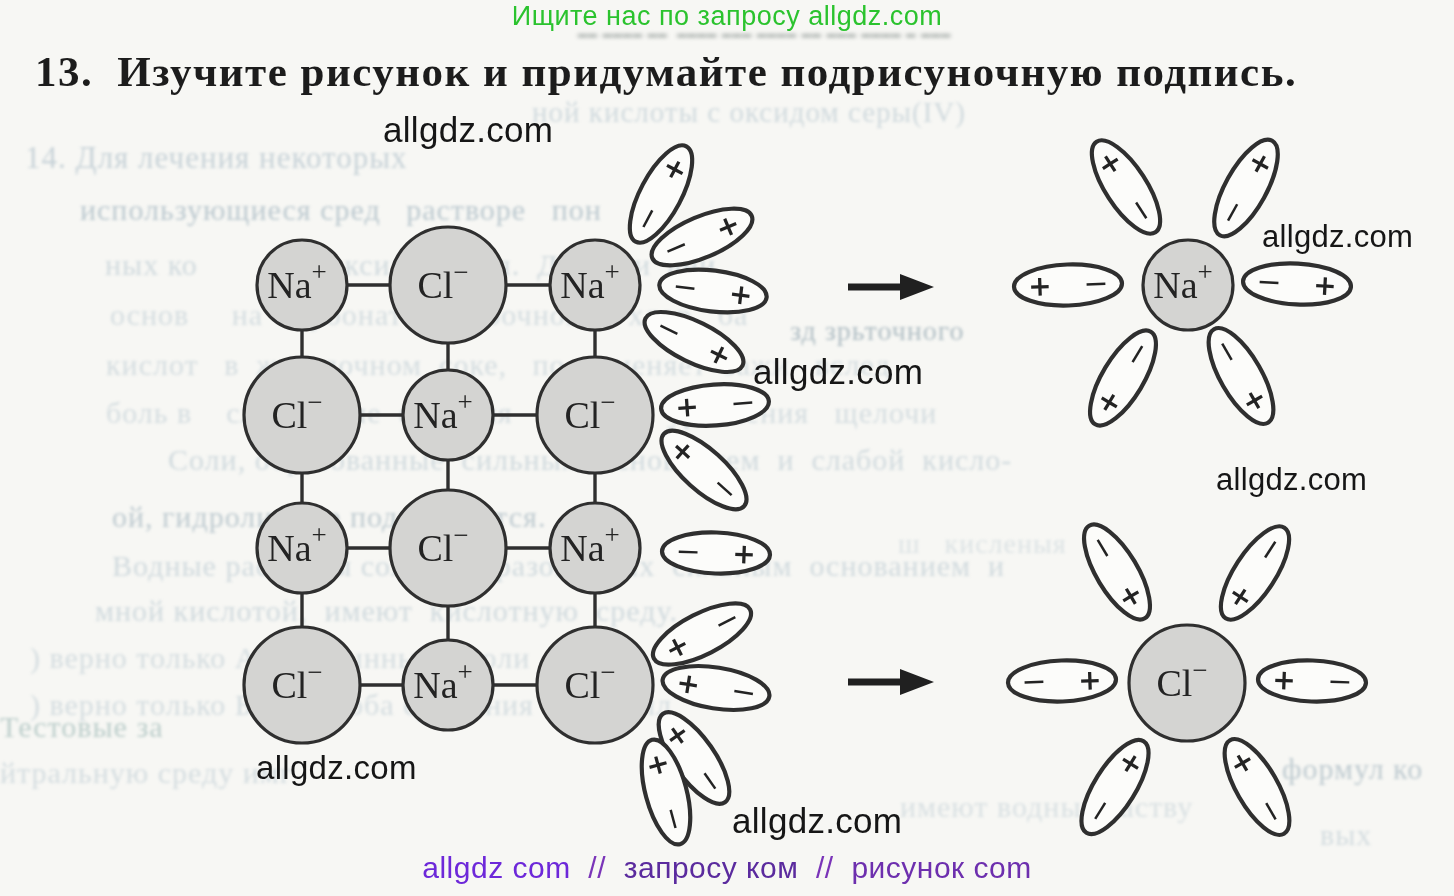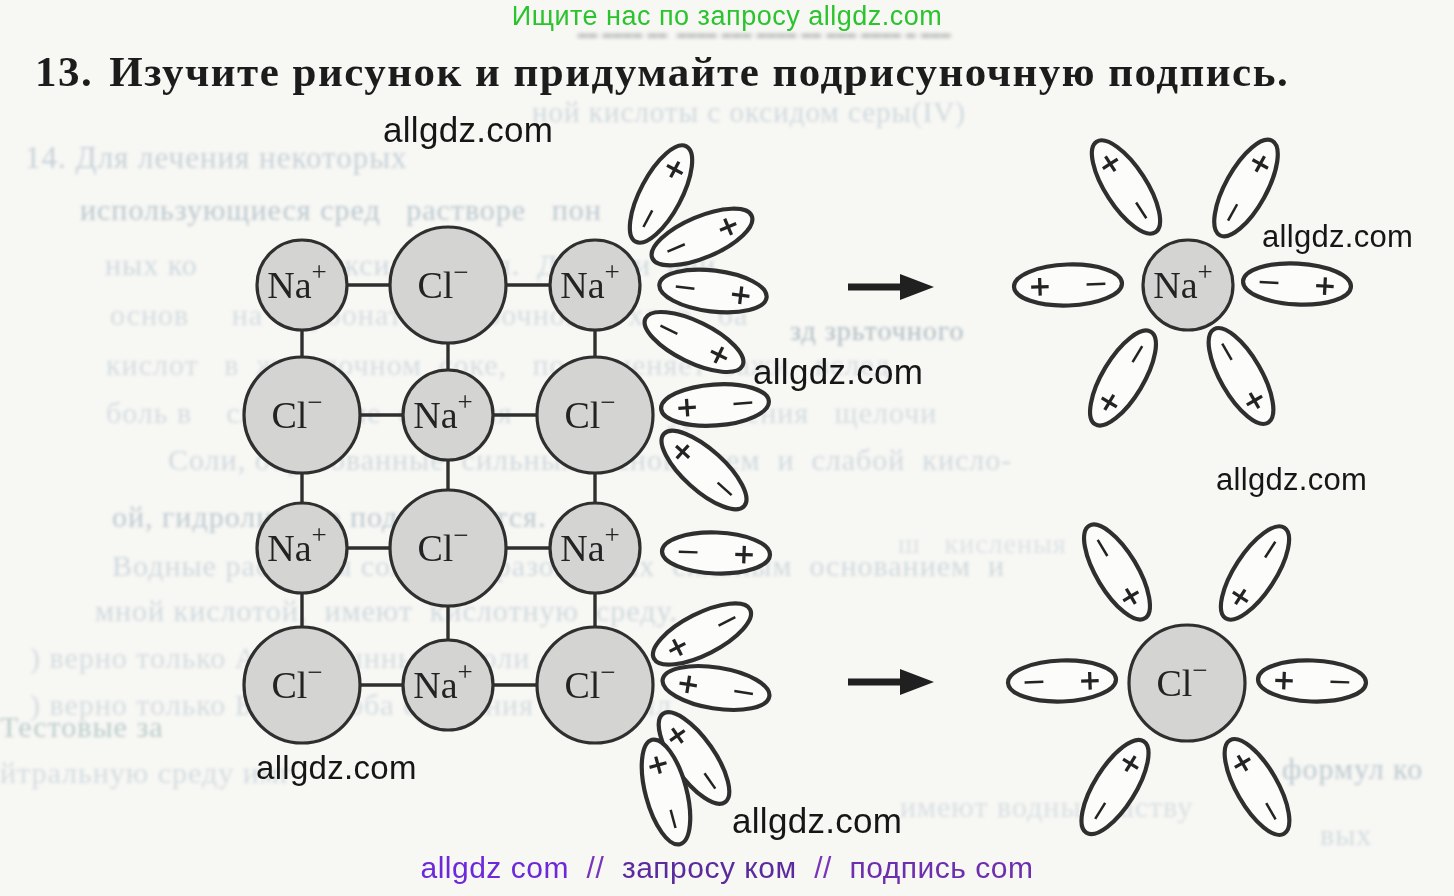--- a/index.html
+++ b/index.html
@@ -11,21 +11,21 @@
   .abs{position:absolute;}
   #promo{
     top:1px;left:0;width:100%;text-align:center;
     font-size:27px;font-weight:500;letter-spacing:.5px;
   }
   #task-heading{
     top:47px;left:35px;white-space:nowrap;
     font-family:"Liberation Serif","DejaVu Serif",serif;
     font-weight:bold;font-size:43px;letter-spacing:1.5px;color:#1c1c1c;
   }
-  #task-heading .num{margin-right:16px;text-align:right;}
+  #task-heading .num{margin-right:24px;text-align:right;}
   .watermark{
     color:#161616;white-space:nowrap;letter-spacing:.3px;
     font-family:"Liberation Sans","DejaVu Sans",sans-serif;
   }
   .ghost{
     white-space:pre;letter-spacing:1px;
     font-family:"Liberation Serif","DejaVu Serif",serif;
     pointer-events:none;
   }
   #footer-watermark{
@@ -264,15 +264,15 @@
 
   <div id="watermark-layer" class="abs" style="top:0;left:0;width:100%;height:100%;padding-left:24px;">
       <div class="watermark abs" style="left: 383px; top: 110px; font-size: 35px;">allgdz.com</div>
       <div class="watermark abs" style="left: 753px; top: 352px; font-size: 35px;">allgdz.com</div>
       <div class="watermark abs" style="left: 1262px; top: 219px; font-size: 31px;">allgdz.com</div>
       <div class="watermark abs" style="left: 1216px; top: 462px; font-size: 31px;">allgdz.com</div>
       <div class="watermark abs" style="left: 256px; top: 749px; font-size: 33px;">allgdz.com</div>
       <div class="watermark abs" style="left: 732px; top: 801px; font-size: 35px;">allgdz.com</div>
     </div>
 
-  <div id="footer-watermark" class="abs"><span style="color: #6d28d9;">allgdz com</span><span style="color: rgb(122, 52, 184);">  //  </span><span style="color: rgb(91, 43, 158);">запросу ком</span><span style="color: rgb(122, 52, 184);">  //  </span><span style="color: rgb(109, 47, 174);">подпись com</span></div>
+  <div id="footer-watermark" class="abs"><span style="color: #6d28d9;">allgdz com</span><span style="color: rgb(122, 52, 184);">  //  </span><span style="color: rgb(91, 43, 158);">запросу ком</span><span style="color: rgb(122, 52, 184);">  //  </span><span style="color: rgb(109, 47, 174);">рисунок com</span></div>
 
 </div>
 
 </body></html>

